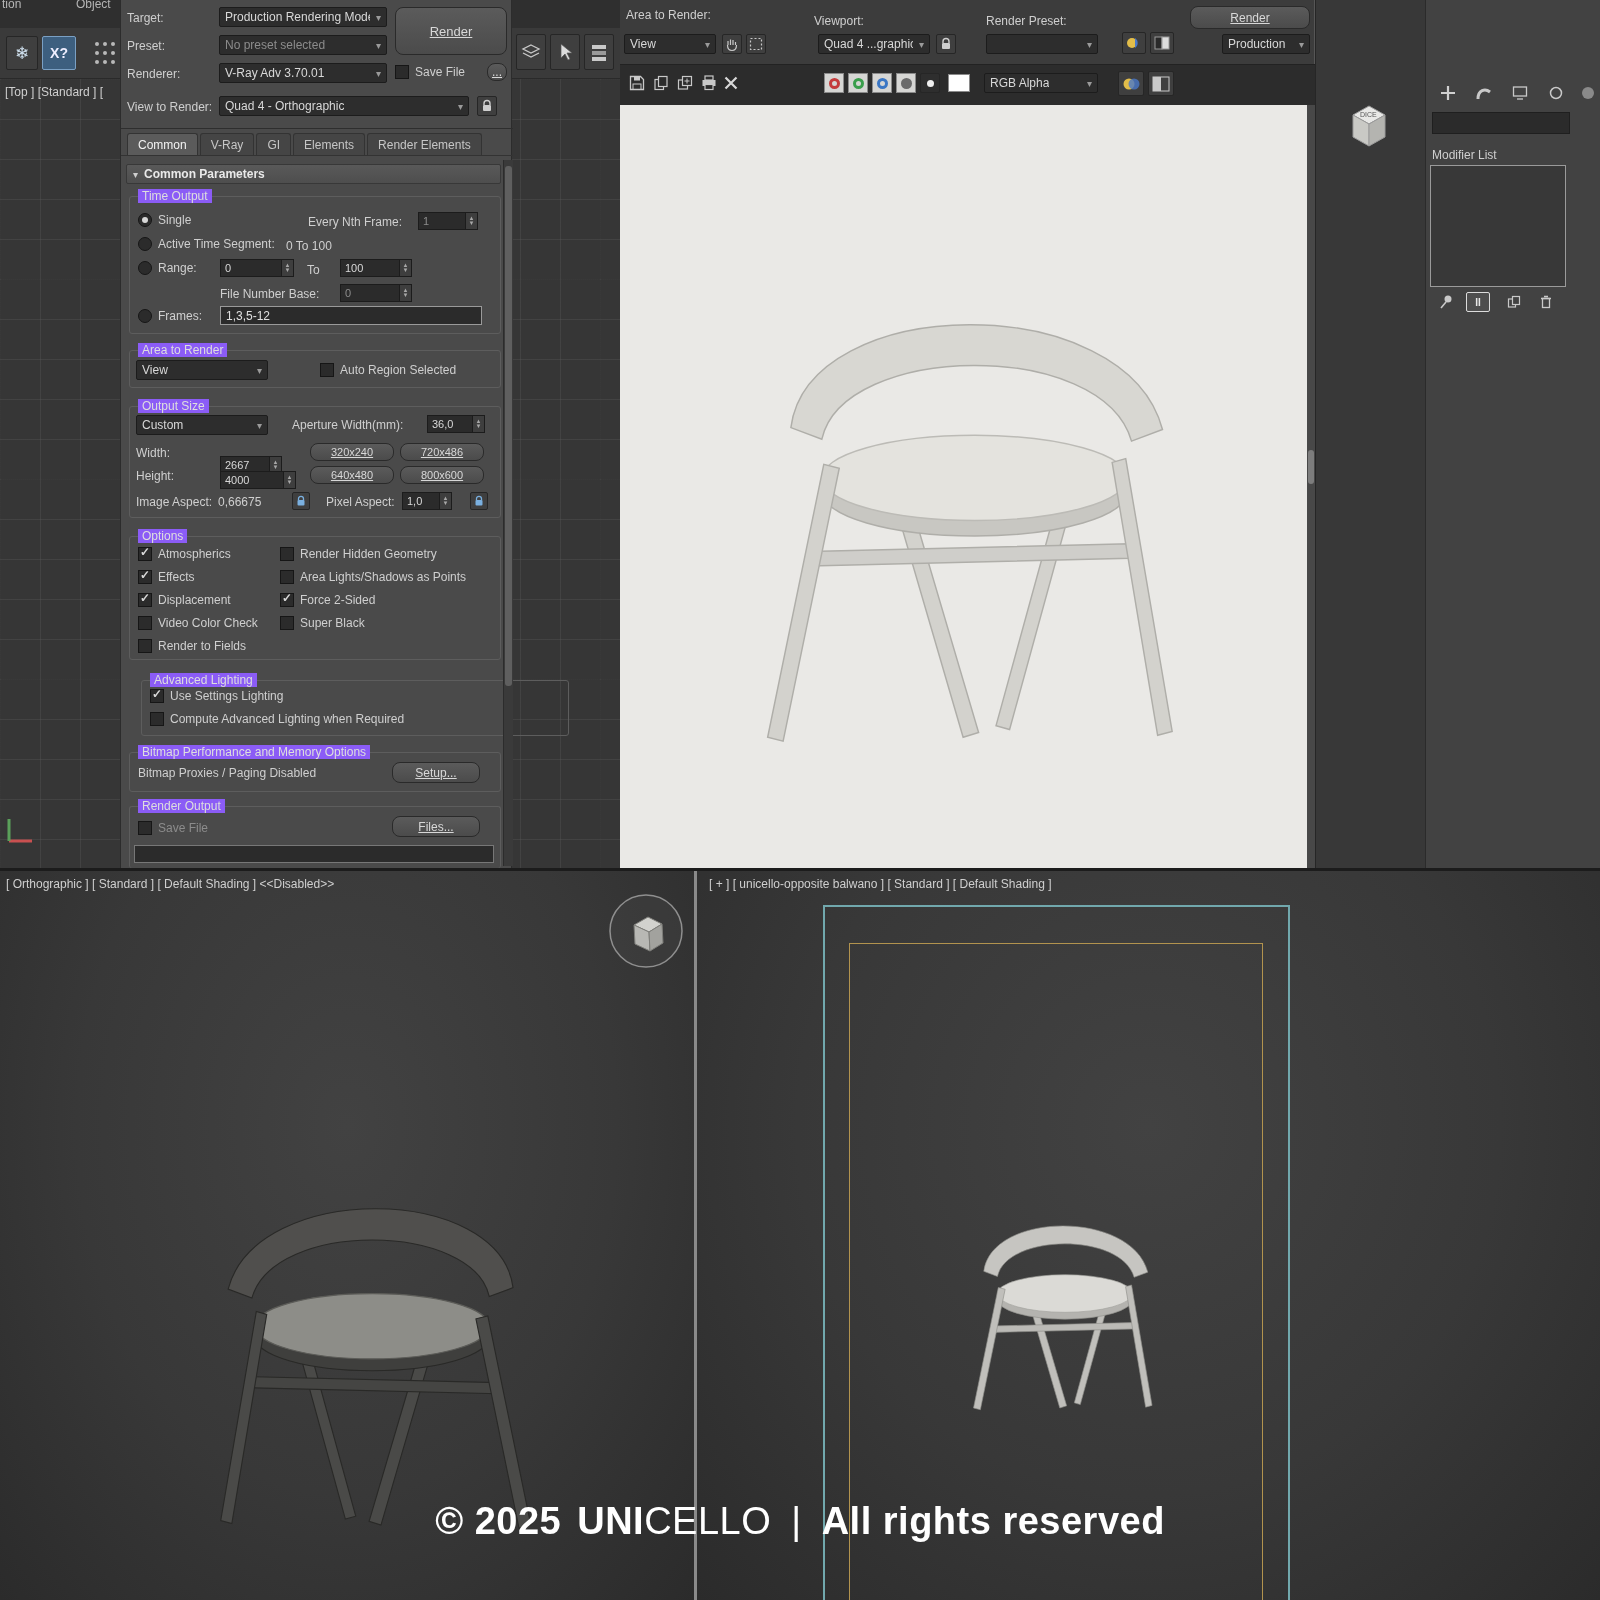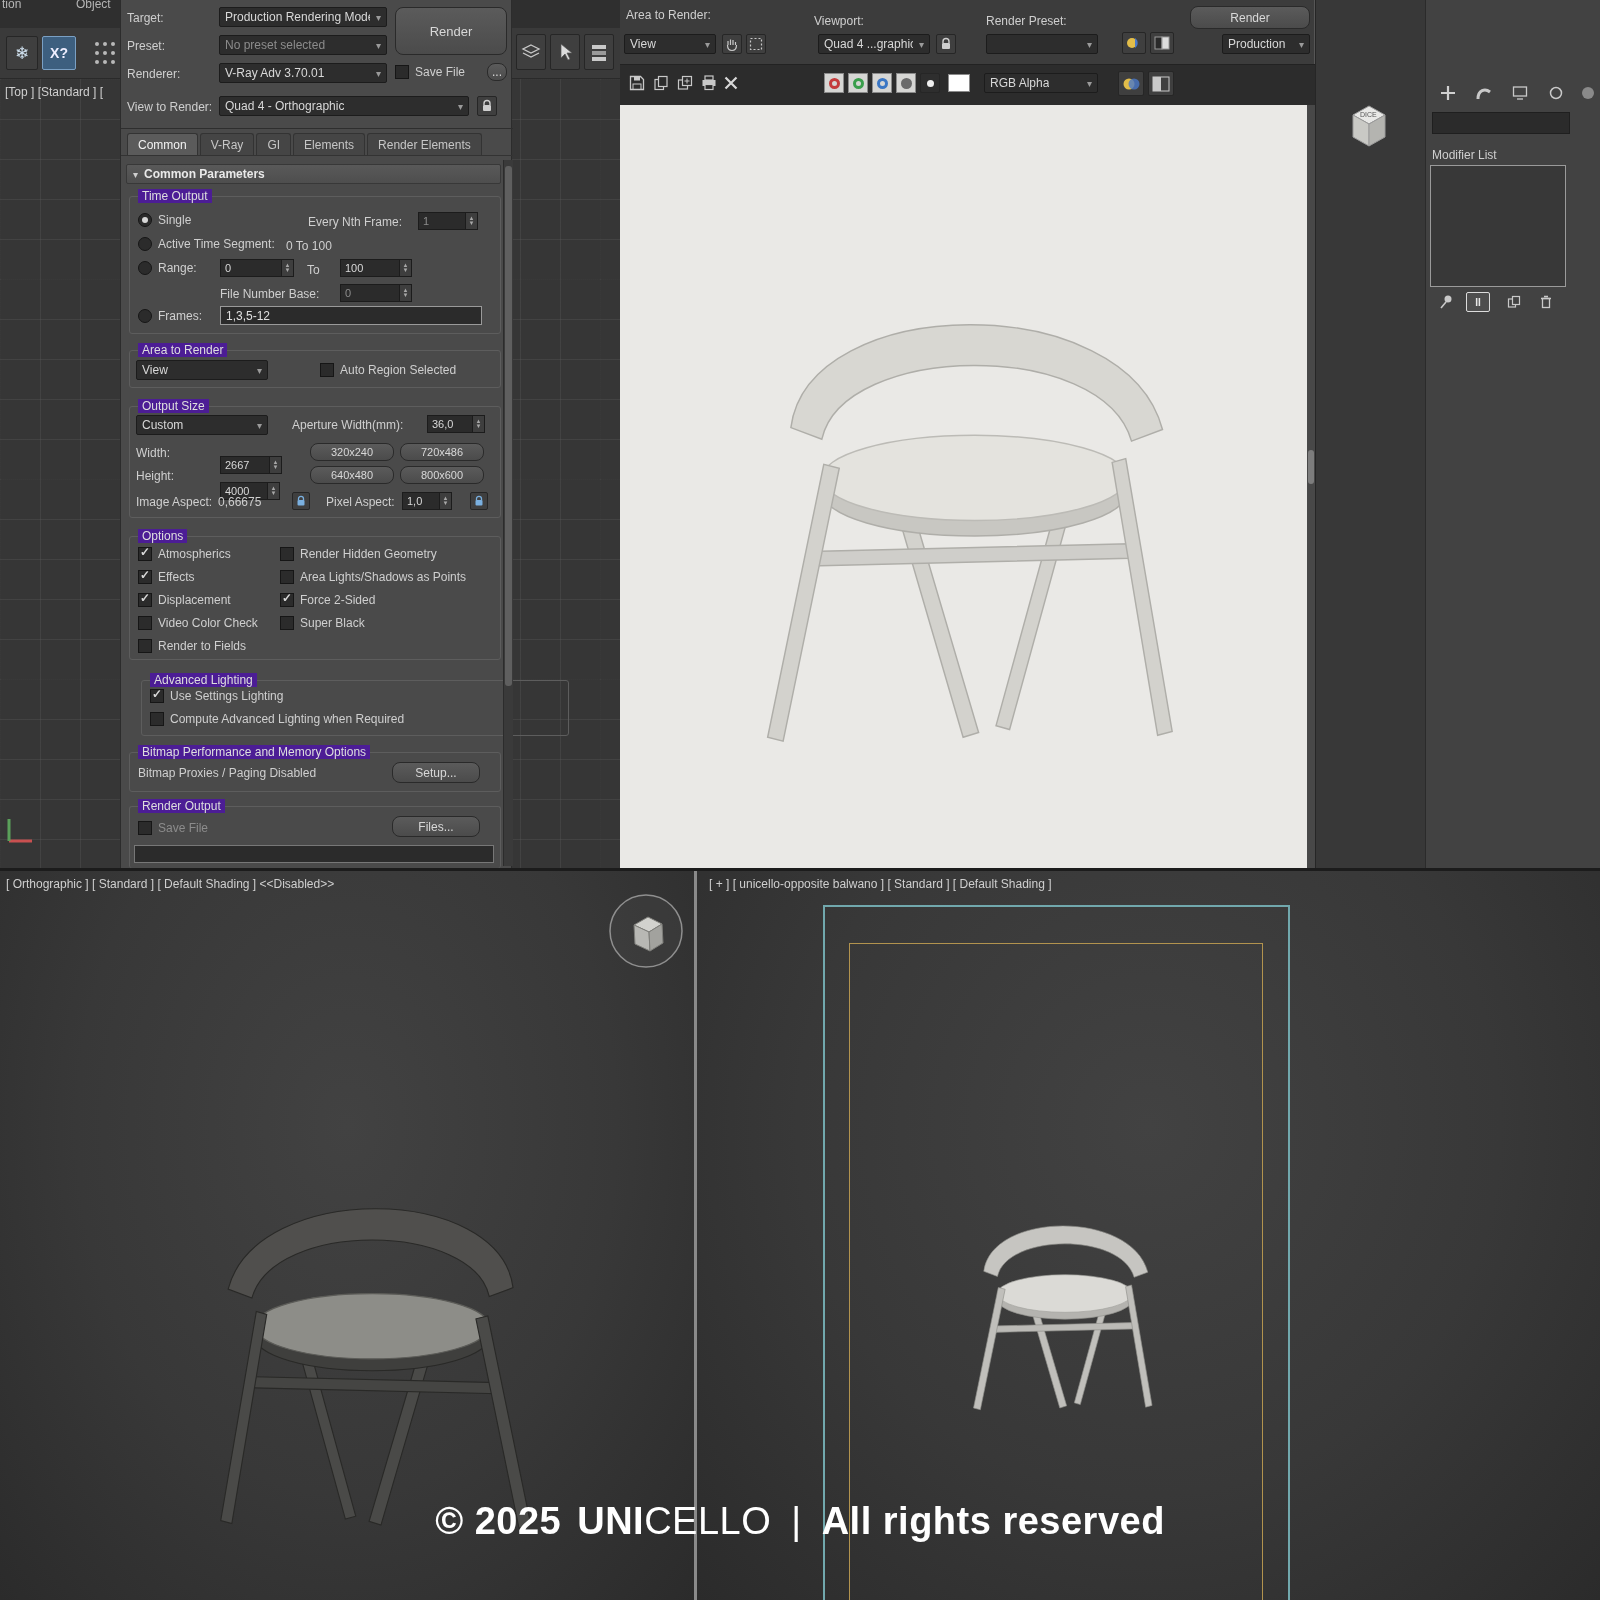--- a/index.html
+++ b/index.html
@@ -4,34 +4,34 @@
 <style>
   html,body{margin:0;padding:0;background:#1d1d1d;}
   body{font-family:"Liberation Sans",sans-serif;}
   .canvas{position:relative;width:1600px;height:1600px;background:#262626;overflow:hidden;}
   .a{position:absolute;}
   .lbl{font-size:12px;color:#cfcfcf;white-space:nowrap;}
   .dim{color:#8c8c8c;}
   .dd{background:#2d2d2d;border:1px solid #1c1c1c;height:20px;display:flex;align-items:center;justify-content:space-between;padding:0 5px;color:#d8d8d8;font-size:12px;border-radius:2px;box-sizing:border-box;}
   .dd::after{content:"▾";color:#9a9a9a;font-size:10px;margin-left:6px;}
   .dd .ddval{overflow:hidden;white-space:nowrap;}
-  .btn{background:linear-gradient(#5b5b5b,#4b4b4b);border:1px solid #2a2a2a;border-radius:8px;color:#d8d8d8;font-size:12px;display:flex;align-items:center;justify-content:center;box-sizing:border-box;}
+  .btn{background:linear-gradient(#5b5b5b,#4b4b4b);border:1px solid #2a2a2a;border-radius:8px;color:#d8d8d8;font-size:12px;display:flex;align-items:center;justify-content:center;box-sizing:border-box;text-decoration:underline;}
   .spin{display:flex;align-items:stretch;height:18px;box-sizing:border-box;}
   .spin .sval{background:#2b2b2b;border:1px solid #1c1c1c;color:#d8d8d8;font-size:11px;display:flex;align-items:center;padding:0 4px;flex:1;}
   .spin .sarr{width:11px;background:#3e3e3e;border:1px solid #1c1c1c;border-left:none;display:flex;flex-direction:column;align-items:center;justify-content:center;color:#a8a8a8;font-size:6px;line-height:5px;}
   .spin .sarr::before{content:"▲";}
   .spin .sarr::after{content:"▼";}
   .spin.dimmed .sval{color:#8c8c8c;}
   .cb{width:12px;height:12px;background:#2b2b2b;border:1px solid #161616;display:inline-block;position:relative;flex:0 0 auto;}
   .cb.checked::after{content:"✓";position:absolute;left:1px;top:-3px;font-size:12px;color:#d8d8d8;font-weight:bold;}
   .radio{width:12px;height:12px;border-radius:50%;background:#2b2b2b;border:1px solid #161616;display:inline-block;position:relative;flex:0 0 auto;}
   .radio.checked::after{content:"";position:absolute;left:3px;top:3px;width:6px;height:6px;border-radius:50%;background:#d8d8d8;}
   .cbrow{display:flex;align-items:center;gap:6px;}
   .grp{position:absolute;border:1px solid #5d5d5d;border-radius:3px;box-sizing:border-box;}
-  .gtitle{position:absolute;top:-8px;left:8px;background:#4c1d95;padding:0 4px;font-size:12px;color:#dedede;white-space:nowrap;}
+  .gtitle{position:absolute;top:-8px;left:8px;background:#8b5cf6;padding:0 4px;font-size:12px;color:#dedede;white-space:nowrap;}
   .field{background:#2b2b2b;border:1px solid #9a9a9a;color:#e0e0e0;font-size:12px;display:flex;align-items:center;padding:0 5px;box-sizing:border-box;}
   .rollout{position:absolute;background:linear-gradient(#595959,#4e4e4e);border:1px solid #383838;border-radius:2px;display:flex;align-items:center;padding:0 6px;color:#e9e9e9;font-size:12px;font-weight:bold;box-sizing:border-box;}
   .rollout::before{content:"▾";margin-right:6px;font-size:10px;color:#cfcfcf;font-weight:normal;}
   .tab{height:22px;display:flex;align-items:center;padding:0 10px;font-size:12px;color:#c6c6c6;background:#454545;border:1px solid #333;border-bottom:none;border-radius:3px 3px 0 0;margin-right:2px;box-sizing:border-box;}
   .tab.checked{background:#5b5b5b;color:#f2f2f2;}
   .vp-grid{background-color:#363636;background-image:
     linear-gradient(rgba(90,90,90,.35) 1px, transparent 1px),
     linear-gradient(90deg, rgba(90,90,90,.35) 1px, transparent 1px),
     linear-gradient(rgba(25,25,25,.55) 1px, transparent 1px),
     linear-gradient(90deg, rgba(25,25,25,.55) 1px, transparent 1px);
@@ -262,21 +262,21 @@
           <span class="sarr"></span>
         </div>
       <div class="btn a" style="left:180px;top:36px;width:84px;height:18px;font-size:11px;">
           <span>320x240</span>
         </div>
       <div class="btn a" style="left:270px;top:36px;width:84px;height:18px;font-size:11px;">
           <span>720x486</span>
         </div>
 
       <span class="lbl a" style="left:6px;top:62px;">Height:</span>
-      <div class="spin a" style="left:90px;top:75px;width:60px;">
+      <div class="spin a" style="left:90px;top:64px;width:76px;">
           <span class="sval">4000</span>
           <span class="sarr"></span>
         </div>
       <div class="btn a" style="left:180px;top:59px;width:84px;height:18px;font-size:11px;">
           <span>640x480</span>
         </div>
       <div class="btn a" style="left:270px;top:59px;width:84px;height:18px;font-size:11px;">
           <span>800x600</span>
         </div>
 

